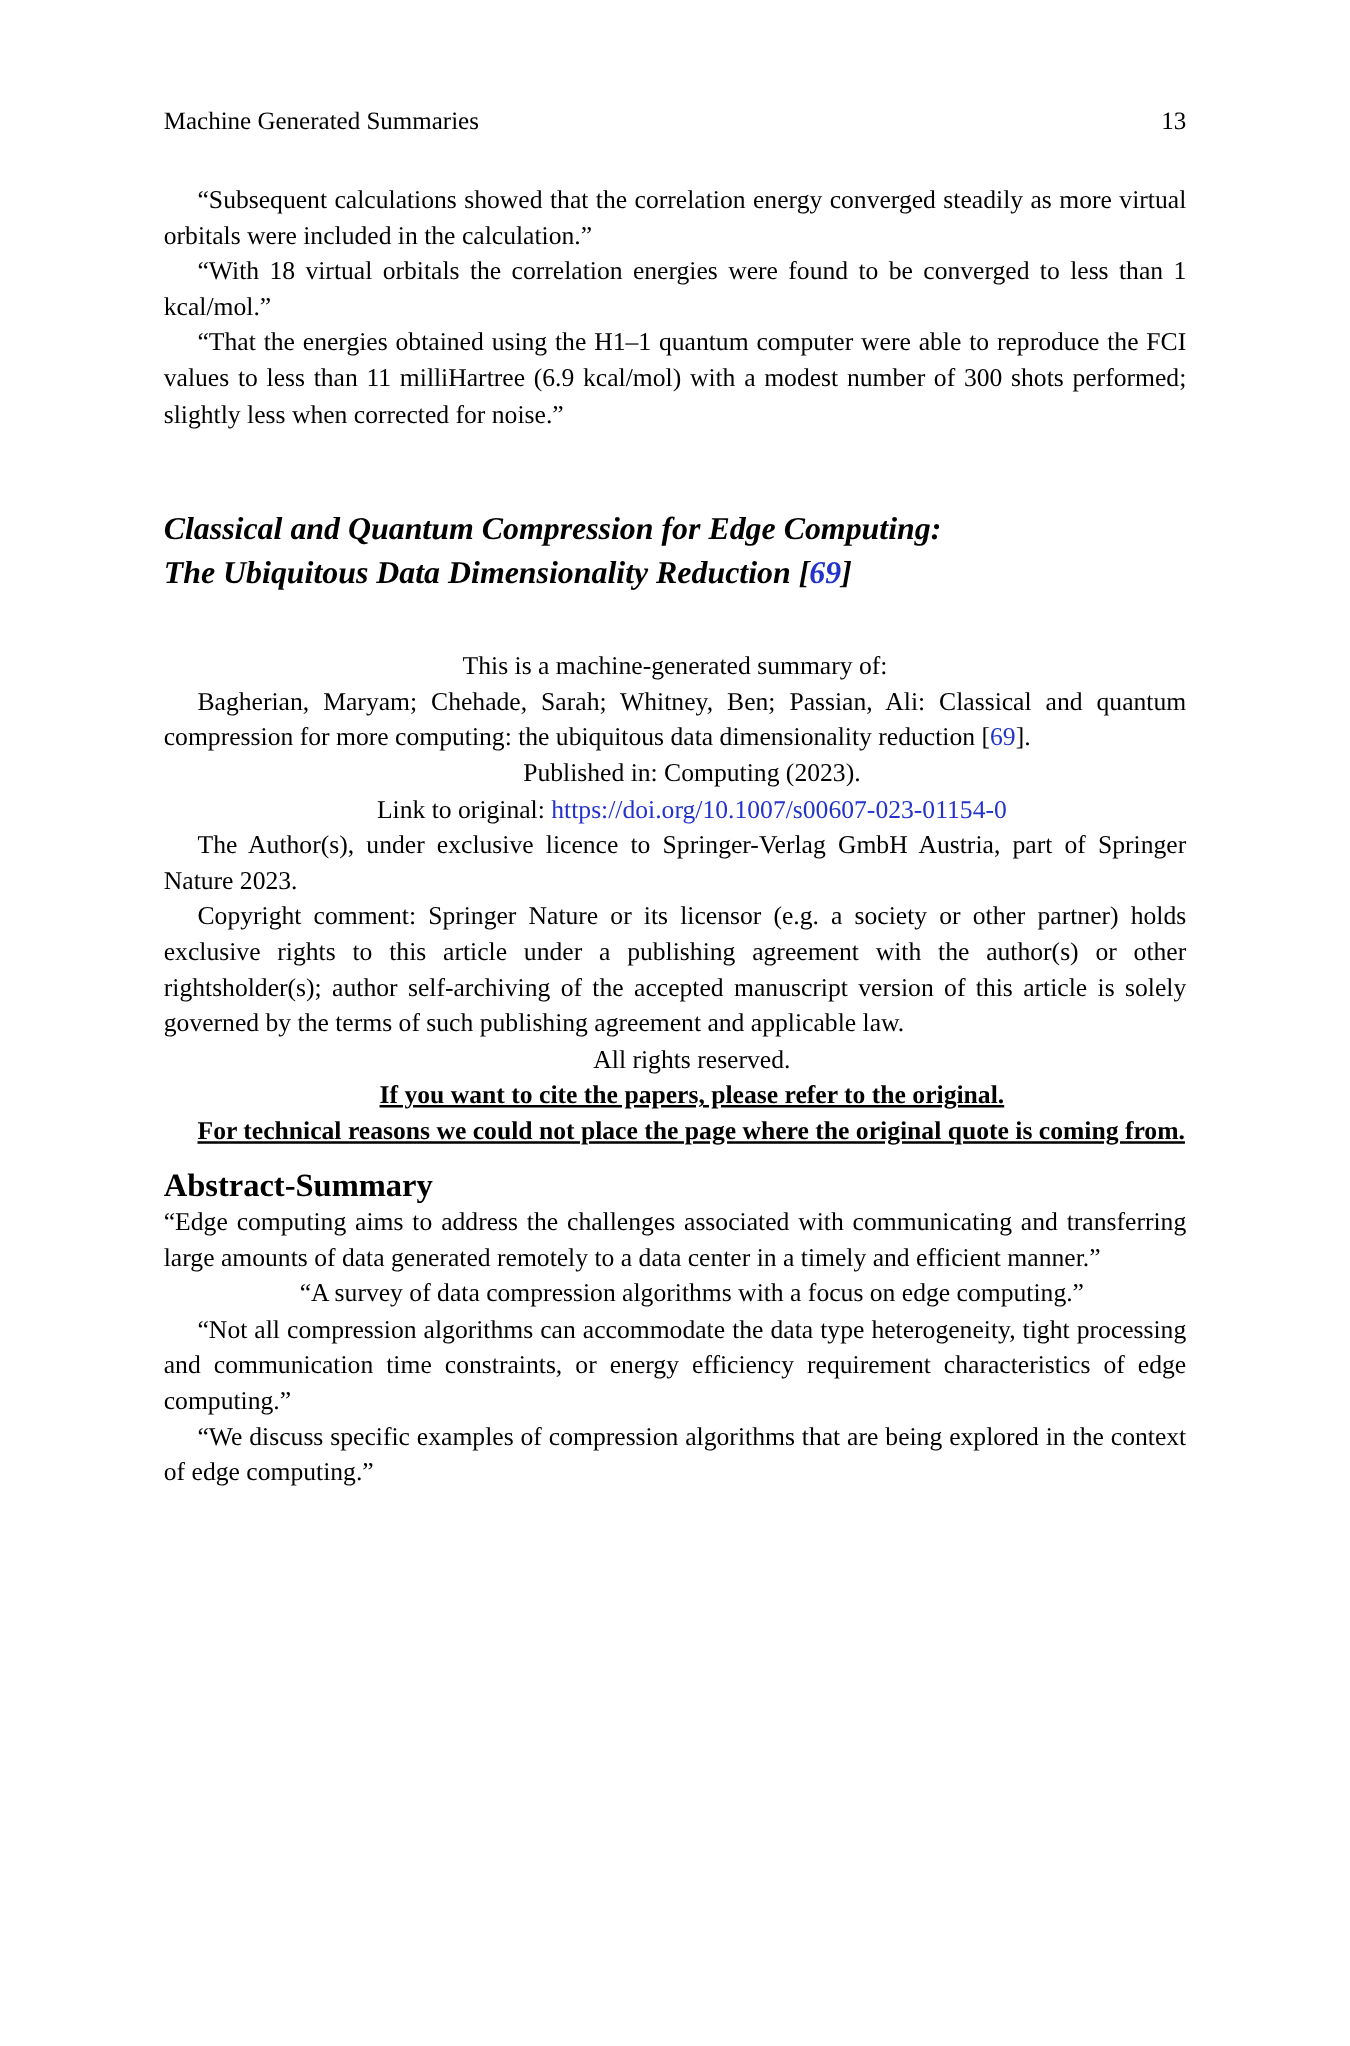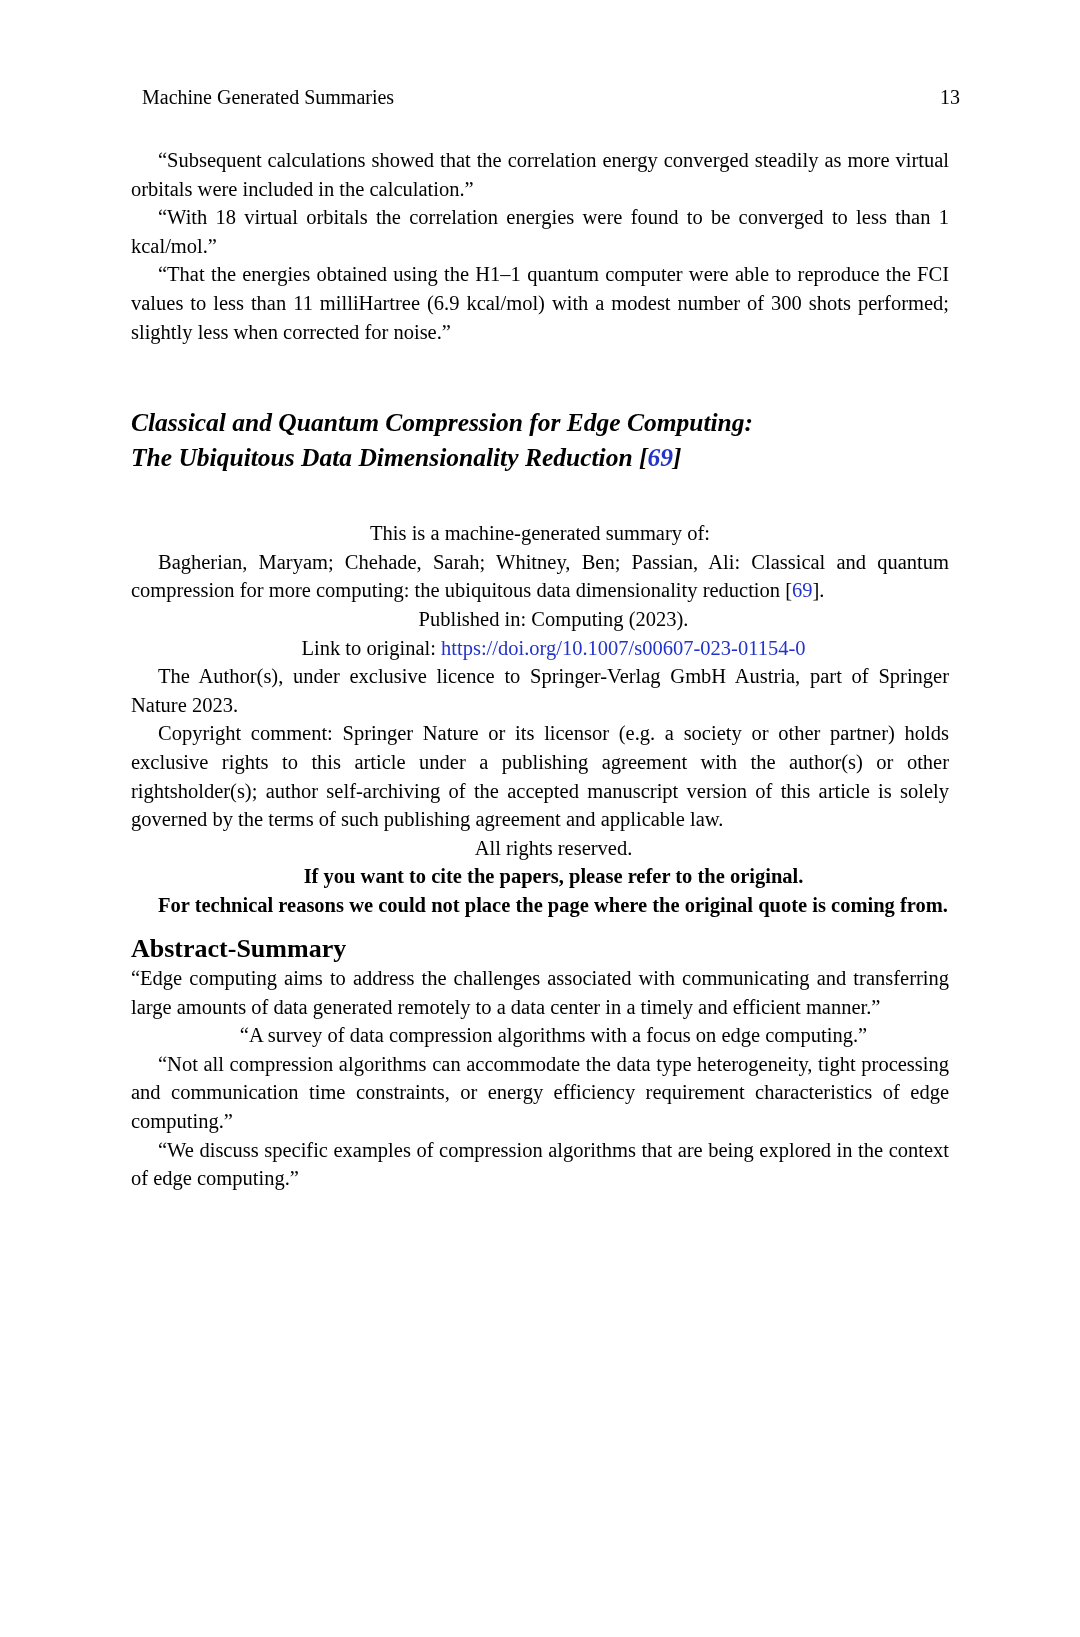--- a/index.html
+++ b/index.html
@@ -8,40 +8,40 @@
     position: relative;
     width: 1080px;
     height: 1637px;
     background: #ffffff;
     font-family: "Liberation Serif", "DejaVu Serif", serif;
     color: #000000;
     overflow: hidden;
   }
   .running-head {
     position: absolute;
-    left: 142px;
+    left: 131px;
     top: 85px;
     width: 818px;
     display: flex;
     justify-content: space-between;
     font-size: 20px;
     line-height: 24px;
   }
   .body-text {
     position: absolute;
     left: 131px;
     top: 146px;
     width: 818px;
     font-size: 20.5px;
     line-height: 28.6px;
   }
   .para { text-align: center; }
   .para.justify { text-align: justify; }
   .para.indent { text-indent: 27px; }
-  .para.bold { font-weight: bold; }
+  .para.bold { font-weight: bold; text-decoration: underline; }
   .section-title {
     margin-top: 59px;
     margin-bottom: 44px;
     font-size: 25.5px;
     line-height: 35px;
     font-weight: bold;
     font-style: italic;
   }
   .sub-heading {
     margin-top: 16px;

